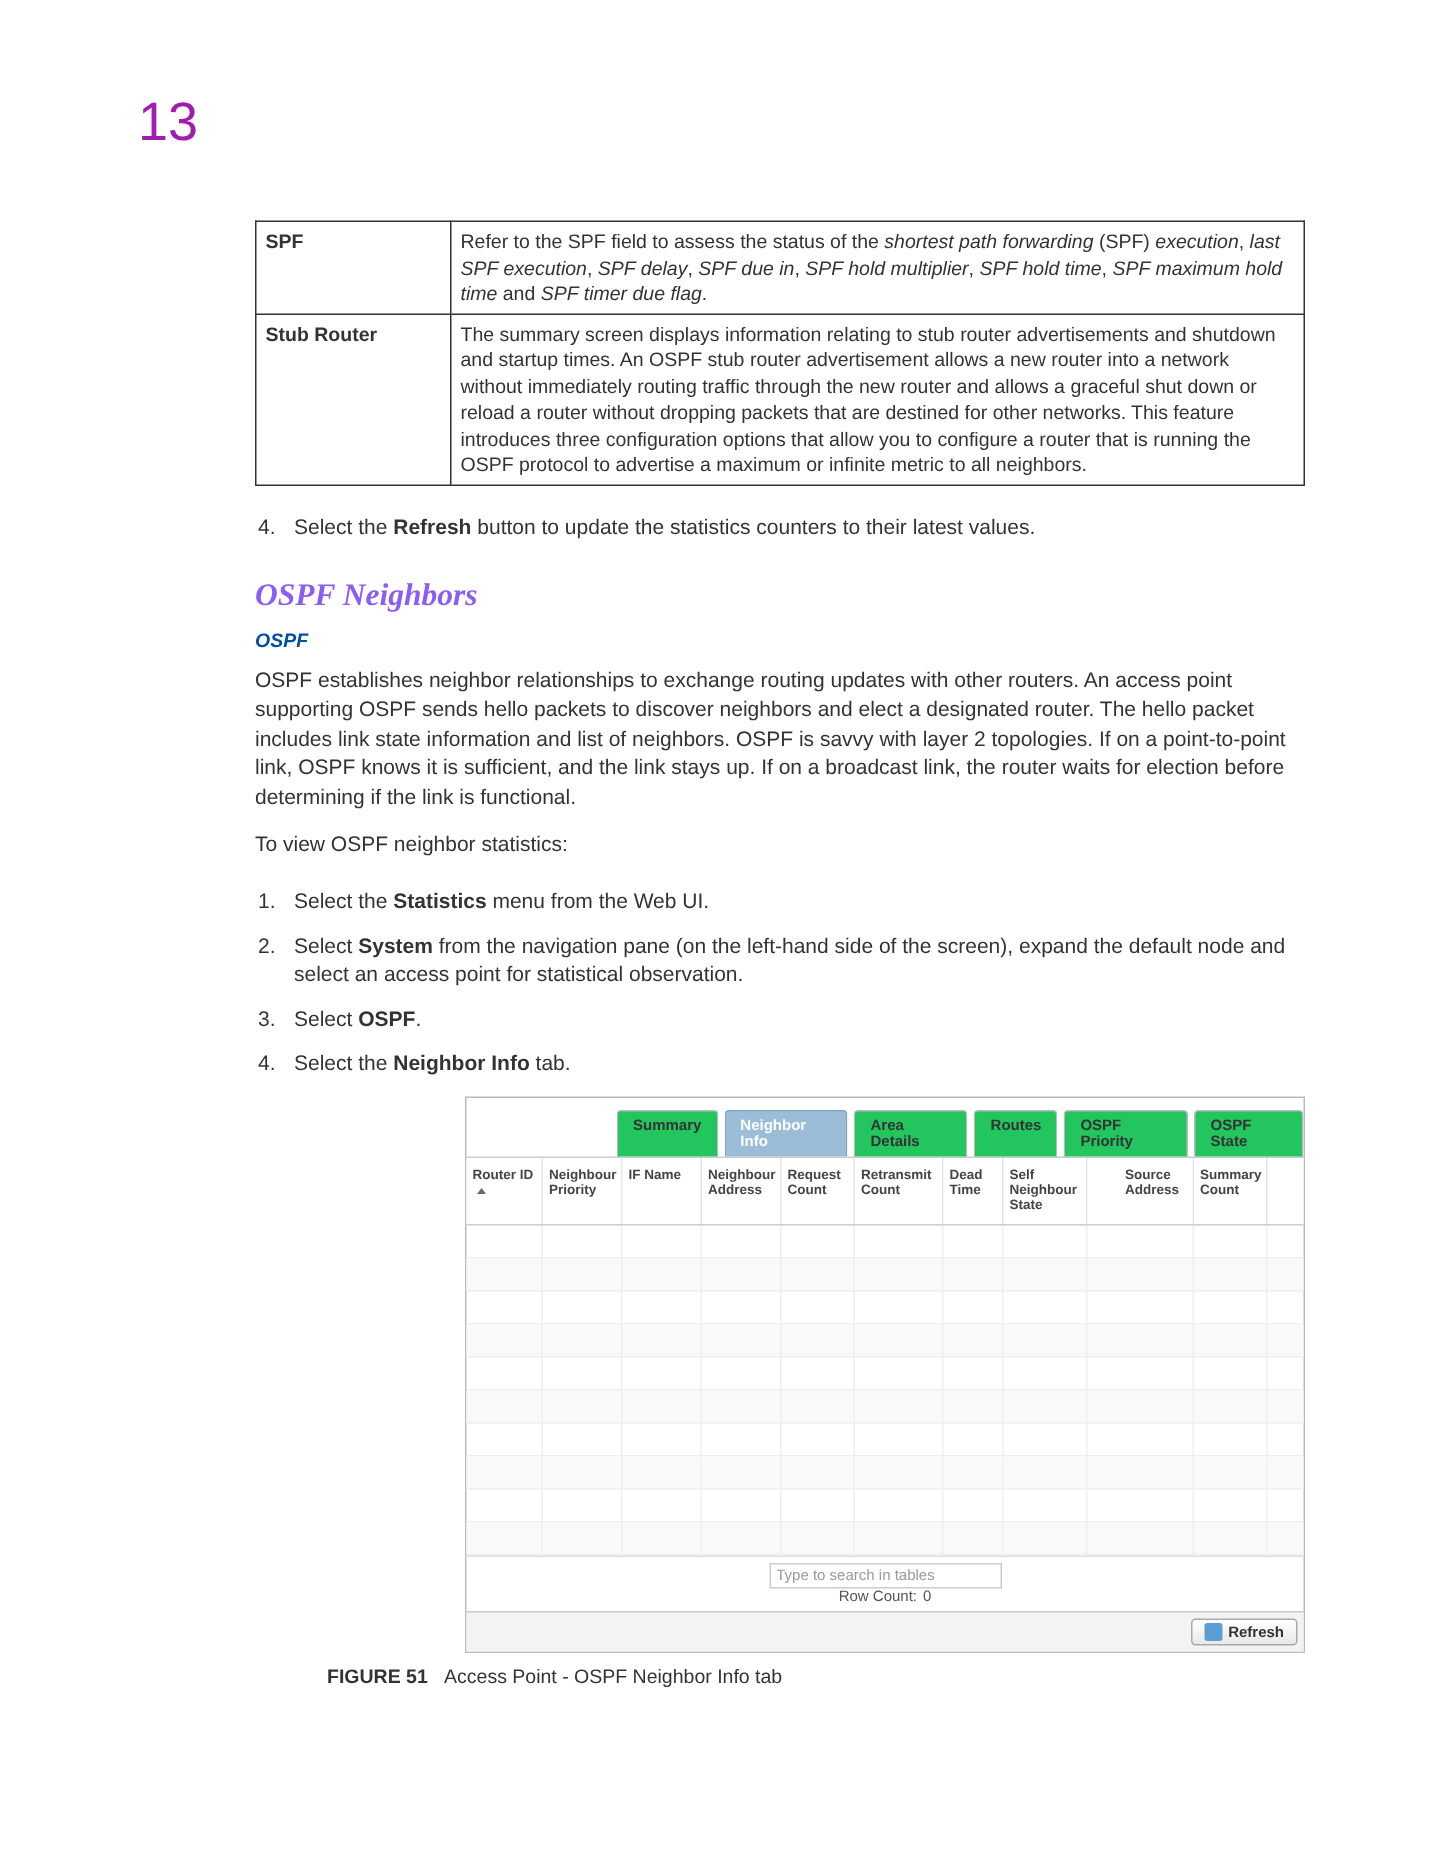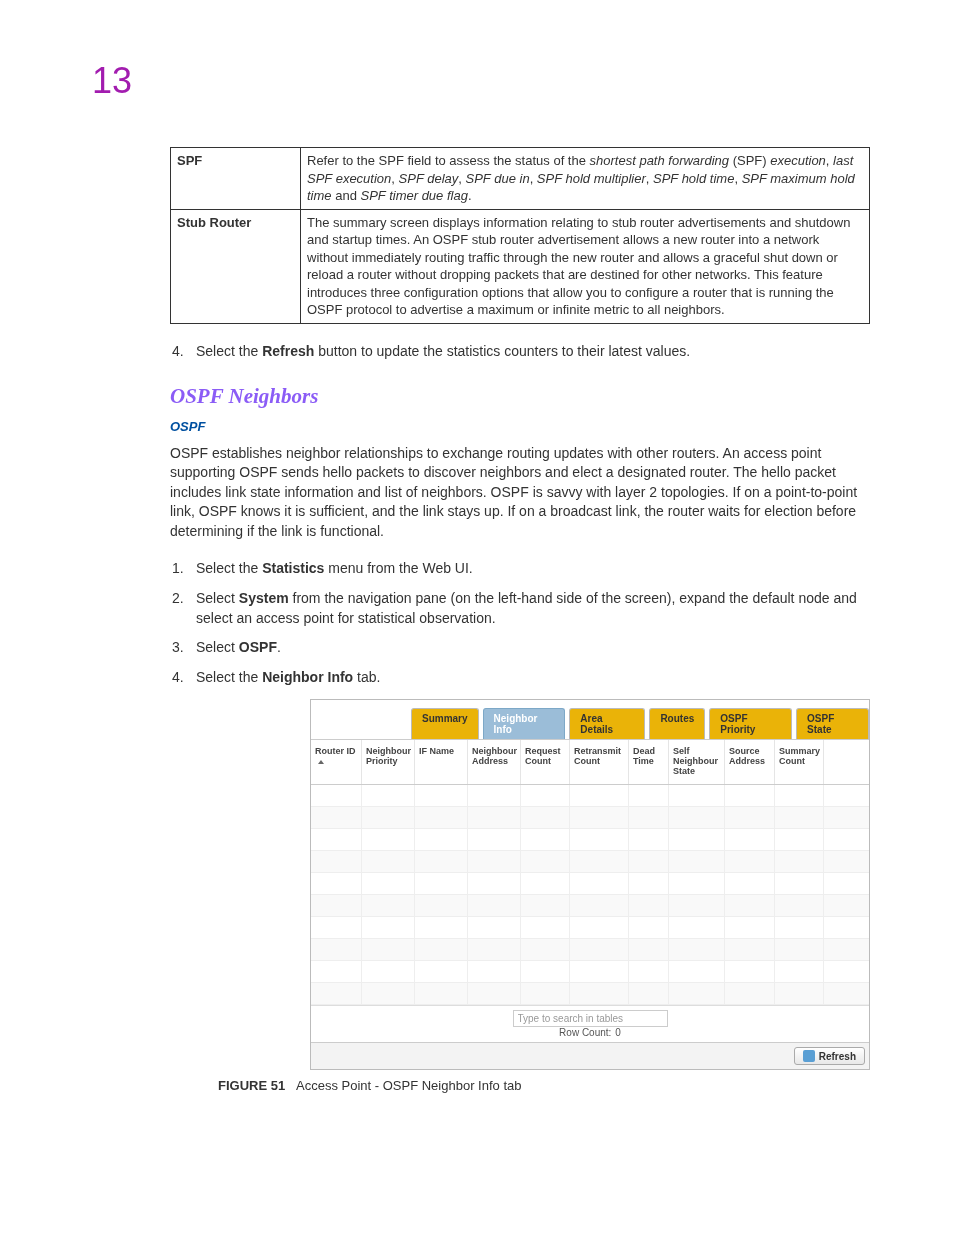--- a/index.html
+++ b/index.html
@@ -92,21 +92,21 @@
     padding: 8px 0 0 100px;
     gap: 4px;
   }
   .tab {
     font-size: 10px;
     font-weight: bold;
     color: #333;
     padding: 4px 10px;
     border: 1px solid #bbb;
     border-bottom: none;
-    background: #eab308;
+    background: #22c55e;
     border-radius: 3px 3px 0 0;
     cursor: pointer;
   }
   .tab.active {
     background: #9bbdd8;
     color: #fff;
     border-color: #7da8c7;
   }
   .grid-header {
     display: flex;
@@ -195,21 +195,21 @@
     margin-left: 48px;
   }
   .col-w-0 { width: 51px; }
   .col-w-1 { width: 53px; }
   .col-w-2 { width: 53px; }
   .col-w-3 { width: 53px; }
   .col-w-4 { width: 49px; }
   .col-w-5 { width: 59px; }
   .col-w-6 { width: 40px; }
   .col-w-7 { width: 56px; }
-  .col-w-8 { width: 50px; }
+  .col-w-8 { width: 50px; margin-left: 21px; }
   .col-w-9 { width: 49px; }
   .dflex{display:flex;align-items:center;gap:4px}
 </style>
 </head>
 <body>
 
 <div class="page-number">13</div>
 
 <div class="content">
 
@@ -230,20 +230,21 @@
     <div class="step-item">
       <div class="step-num">4.</div>
       <div class="step-text" id="step-after-table-text"><span>Select the </span><span class="bold">Refresh</span><span> button to update the statistics counters to their latest values.</span></div>
     </div>
   </div>
 
   <div class="section-heading">OSPF Neighbors</div>
   <div class="sub-link">OSPF</div>
 
   <p class="body-para">OSPF establishes neighbor relationships to exchange routing updates with other routers. An access point supporting OSPF sends hello packets to discover neighbors and elect a designated router. The hello packet includes link state information and list of neighbors. OSPF is savvy with layer 2 topologies. If on a point-to-point link, OSPF knows it is sufficient, and the link stays up. If on a broadcast link, the router waits for election before determining if the link is functional.</p>
+  <p class="body-para">To view OSPF neighbor statistics:</p>
 
   <div class="step-list" id="steps-container">
       <div class="step-item">
         <div class="step-num">1.</div>
         <div class="step-text"><span>Select the </span><span class="bold">Statistics</span><span> menu from the Web UI.</span></div>
       </div>
       <div class="step-item">
         <div class="step-num">2.</div>
         <div class="step-text"><span>Select </span><span class="bold">System</span><span> from the navigation pane (on the left-hand side of the screen), expand the default node and select an access point for statistical observation.</span></div>
       </div>

